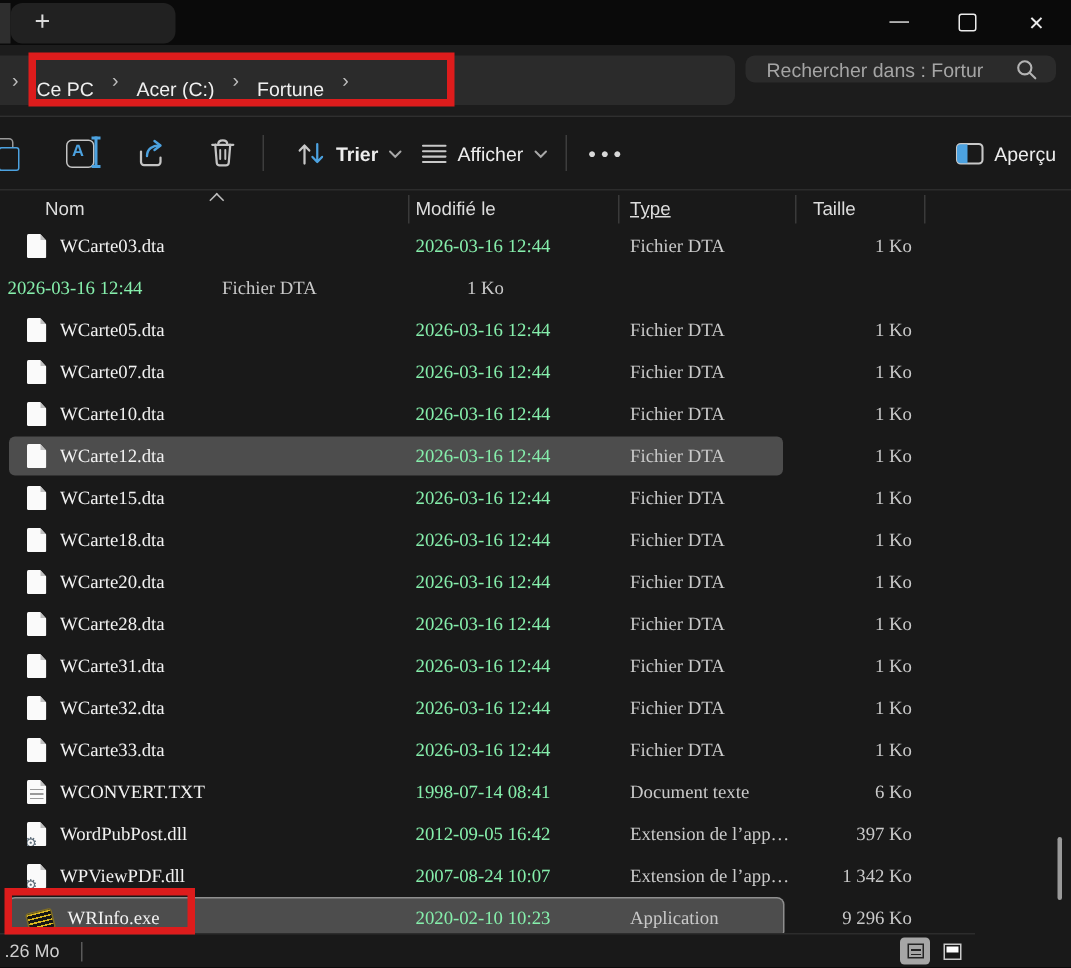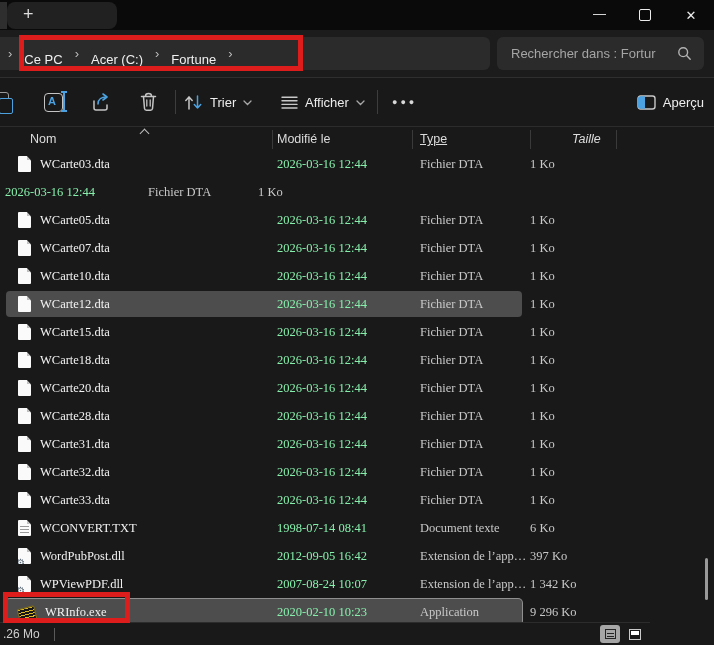--- a/index.html
+++ b/index.html
@@ -16,21 +16,21 @@
   .min-glyph{font-size:13px;letter-spacing:-1px;margin-top:-4px;}
   .max-box{width:10px;height:10px;border:1px solid #ececec;border-radius:2px;}
 
   
   .addressbar{position:absolute;left:0;top:30px;width:714px;height:47px;background:#1c1c1c;}
   .address-input{position:absolute;left:-16px;top:7px;width:506px;height:33px;background:#2b2b2b;border-radius:6px;}
   .crumbs{position:absolute;left:0;top:7px;height:33px;display:flex;align-items:center;font-size:13px;color:#f0f0f0;}
   .crumb{padding:0 11px;white-space:nowrap;margin-top:12px;}
   .crumb-sep{color:#bdbdbd;font-size:13px;padding:0 1px;margin-top:-1px;}
   .lead-sep{margin-left:7px;}
-  .search-box{position:absolute;left:497px;top:7px;width:207px;height:33px;background:#2b2b2b;border-radius:6px;display:flex;align-items:center;}
+  .search-box{position:absolute;left:497px;top:7px;width:207px;height:18px;background:#2b2b2b;border-radius:6px;display:flex;align-items:center;}
   .search-text{flex:1;padding-left:14px;font-size:13px;color:#a5a5a5;white-space:nowrap;overflow:hidden;}
   .search-glyph{margin-right:12px;flex:none;display:flex;}
 
   
   .toolbar{position:absolute;left:0;top:77px;width:714px;height:49px;background:#191919;border-top:1px solid #2f2f2f;}
   .tool{position:absolute;top:0;height:48px;display:flex;align-items:center;gap:7px;font-size:13px;color:#ededed;}
   .tb-div{position:absolute;top:12px;width:1px;height:24px;background:#3d3d3d;}
   .chev{display:flex;margin-top:2px;}
   .dots{font-size:9px;letter-spacing:3px;color:#d8d8d8;}
   
@@ -52,21 +52,21 @@
 
   
   .list{position:absolute;left:0;top:150px;width:618px;font-family:Liberation Serif, serif;}
   .row{position:relative;height:28px;display:flex;align-items:center;font-size:12.5px;}
   .row>div{position:relative;z-index:1;}
   .row.hl::before{content:'';position:absolute;left:6px;right:96px;top:1px;bottom:1px;background:#4d4d4d;border-radius:4px;z-index:0;}
   .row.sel::before{box-shadow:0 0 0 1px #8f8f8f;}
   .c-name{width:272px;box-sizing:border-box;padding-left:18px;display:flex;align-items:center;gap:9px;color:#f2f2f2;white-space:nowrap;overflow:hidden;}
   .c-mod{width:140px;box-sizing:border-box;padding-left:5px;color:#86efac;white-space:nowrap;}
   .c-type{width:118px;box-sizing:border-box;padding-left:8px;color:#c9c9c9;white-space:nowrap;overflow:hidden;}
-  .c-size{width:86px;box-sizing:border-box;padding-right:8px;color:#c9c9c9;white-space:nowrap;}
+  .c-size{width:86px;box-sizing:border-box;padding-right:8px;text-align:right;color:#c9c9c9;white-space:nowrap;}
 
   
   .fi{position:relative;flex:none;width:13px;height:16px;}
   .fi-page{background:#fafafa;border-radius:1px;clip-path:polygon(0 0,68% 0,100% 28%,100% 100%,0 100%);}
   .fi-page::after{content:'';position:absolute;right:0;top:0;width:34%;height:28%;background:#bfbfbf;clip-path:polygon(0 0,100% 100%,0 100%);}
   .fi-txt::before{content:'';position:absolute;left:2px;right:2px;top:6px;height:8px;z-index:2;
                   background:repeating-linear-gradient(#999 0 1px,transparent 1px 3px);}
   .fi-dll::before{content:'⚙';position:absolute;left:-2px;bottom:-4px;font-size:10px;color:#5f6e7a;z-index:2;}
   .fi-exe{width:16px;height:12px;margin-top:3px;background:#161616;border:1px solid #7d6c25;border-radius:2px;transform:rotate(-14deg);
           background-image:repeating-linear-gradient(0deg,transparent 0 2px,#d9b520 2px 3px);}
@@ -159,21 +159,21 @@
       <svg width="19" height="20" viewBox="0 0 19 20">
         <path d="M2.5 4.5 h14" stroke="#c4c4c4" stroke-width="1.5" stroke-linecap="round" fill="none"></path>
         <path d="M6.5 4 c0-1.5 1-2.5 3-2.5 s3 1 3 2.5" stroke="#c4c4c4" stroke-width="1.5" fill="none"></path>
         <path d="M4.5 4.5 l1 12 a2 2 0 0 0 2 1.8 h4 a2 2 0 0 0 2 -1.8 l1-12" stroke="#c4c4c4" stroke-width="1.5" fill="none" stroke-linecap="round"></path>
         <path d="M7.8 8 v6 M11.2 8 v6" stroke="#c4c4c4" stroke-width="1.3" stroke-linecap="round"></path>
       </svg>
     </div>
 
     <div class="tb-div" style="left:175px;"></div>
 
-    <div class="tool" style="left:184px;">
+    <div class="tool" style="left:198px;font-weight:bold;">
       <svg width="19" height="17" viewBox="0 0 19 17">
         <path d="M5 15 V3 M5 3 l-3.2 3.4 M5 3 l3.2 3.4" stroke="#c8c8c8" stroke-width="1.5" fill="none" stroke-linecap="round" stroke-linejoin="round"></path>
         <path d="M13.5 2 v12 M13.5 14 l-3.2 -3.4 M13.5 14 l3.2 -3.4" stroke="#4ca2e0" stroke-width="1.5" fill="none" stroke-linecap="round" stroke-linejoin="round"></path>
       </svg>
       <span>Trier</span>
       <span class="chev">
         <svg width="9" height="6" viewBox="0 0 9 6">
             <path d="M1 1 l3.5 3.5 L8 1" stroke="#a8a8a8" stroke-width="1.3" fill="none" stroke-linecap="round"></path>
           </svg>
       </span>
@@ -204,21 +204,21 @@
       </svg>
       <span>Aperçu</span>
     </div>
   </div>
 
   <div class="headers">
     <span class="sort-chev"></span>
     <span class="hlabel" style="left:30px;">Nom</span>
     <span class="hlabel" style="left:277px;">Modifié le</span>
     <span class="hlabel" style="left:420px;text-decoration:underline;">Type</span>
-    <span class="hlabel" style="left:572px;font-style:italic;">Taille</span>
+    <span class="hlabel" style="left:542px;">Taille</span>
     <span class="hdr-div" style="left:272px;"></span>
     <span class="hdr-div" style="left:412px;"></span>
     <span class="hdr-div" style="left:530px;"></span>
     <span class="hdr-div" style="left:616px;"></span>
   </div>
 
   <div class="list">
     <div class="row">
       <div class="c-name">
         <span class="fi fi-page"></span>

